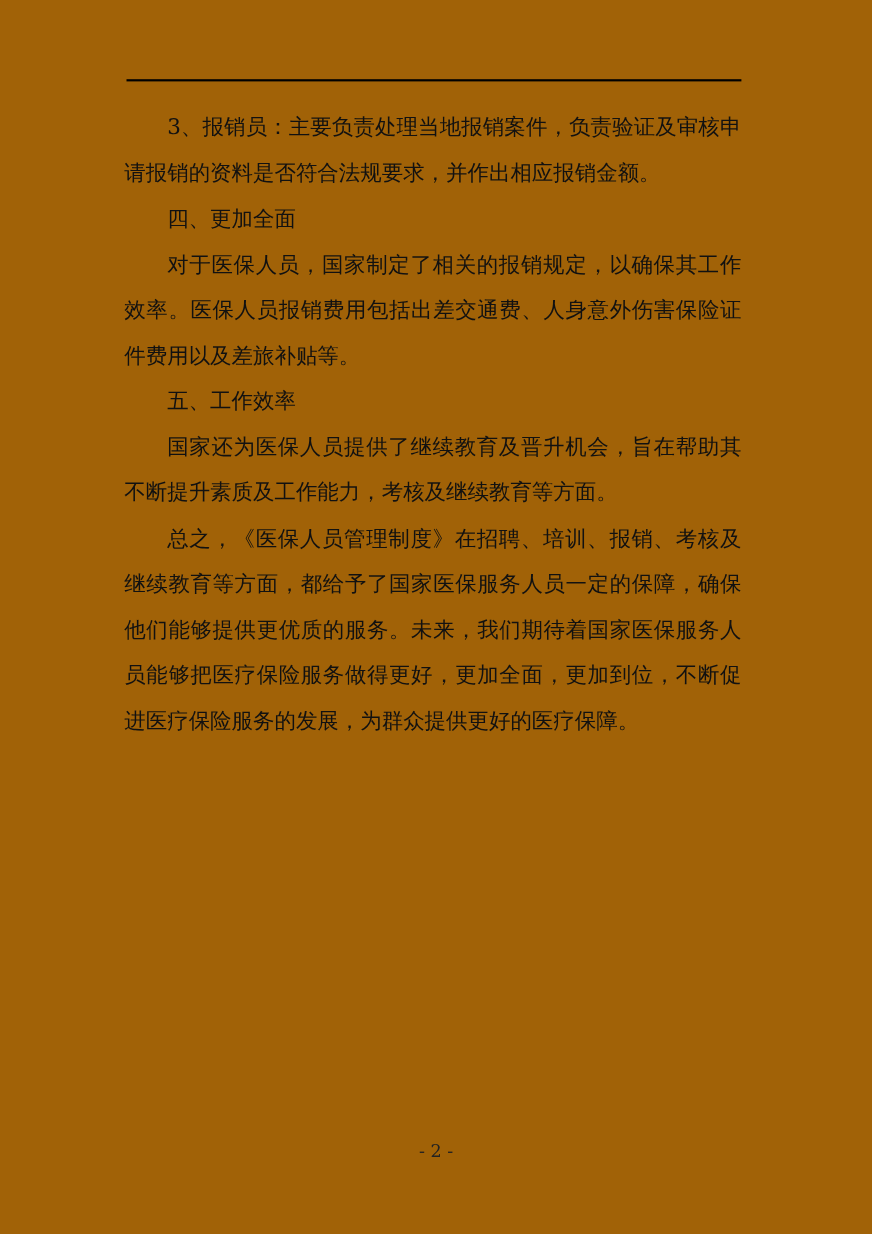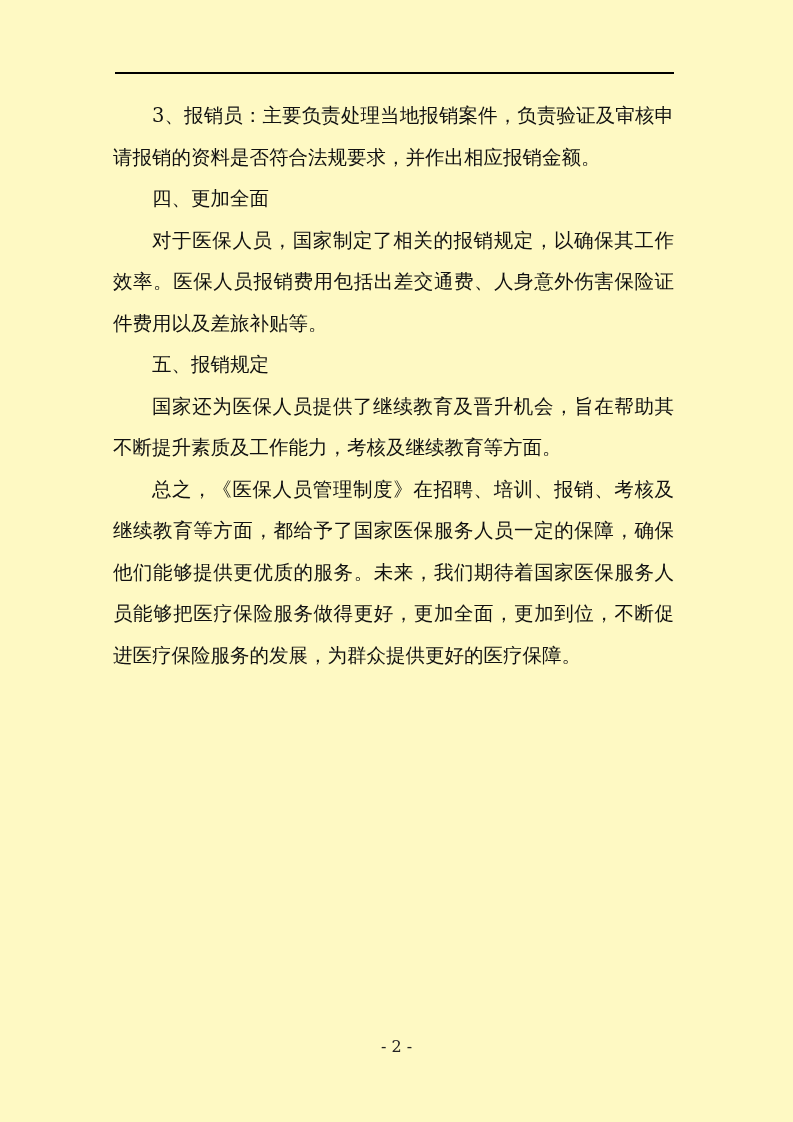--- a/index.html
+++ b/index.html
@@ -5,21 +5,21 @@
   * { box-sizing: border-box; }
   html, body {
     margin: 0;
     padding: 0;
     background: #ffffff;
   }
   .page {
     position: relative;
     width: 793px;
     height: 1122px;
-    background: #fef9c3;
+    background: #a16207;
     overflow: hidden;
     font-family: "DejaVu Serif", serif;
     color: #111111;
   }
   .header-rule {
     position: absolute;
     left: 115px;
     top: 72px;
     width: 559px;
     height: 2px;
@@ -56,21 +56,21 @@
 <body>
 
 <div class="page">
 
   <div class="header-rule"></div>
 
   <div class="content">
     <p>3、报销员：主要负责处理当地报销案件，负责验证及审核申请报销的资料是否符合法规要求，并作出相应报销金额。</p>
     <p>四、更加全面</p>
     <p>对于医保人员，国家制定了相关的报销规定，以确保其工作效率。医保人员报销费用包括出差交通费、人身意外伤害保险证件费用以及差旅补贴等。</p>
-    <p>五、报销规定</p>
+    <p>五、工作效率</p>
     <p>国家还为医保人员提供了继续教育及晋升机会，旨在帮助其不断提升素质及工作能力，考核及继续教育等方面。</p>
     <p>总之，《医保人员管理制度》在招聘、培训、报销、考核及继续教育等方面，都给予了国家医保服务人员一定的保障，确保他们能够提供更优质的服务。未来，我们期待着国家医保服务人员能够把医疗保险服务做得更好，更加全面，更加到位，不断促进医疗保险服务的发展，为群众提供更好的医疗保障。</p>
   </div>
 
   <div class="footer">
     <span>- 2 -</span>
   </div>
 
 </div>
 

